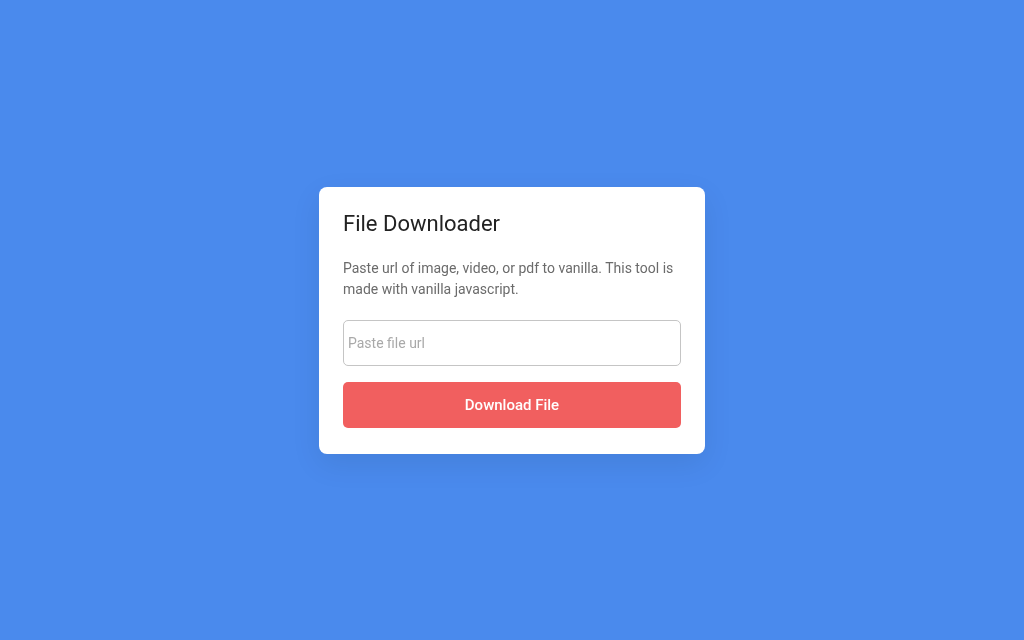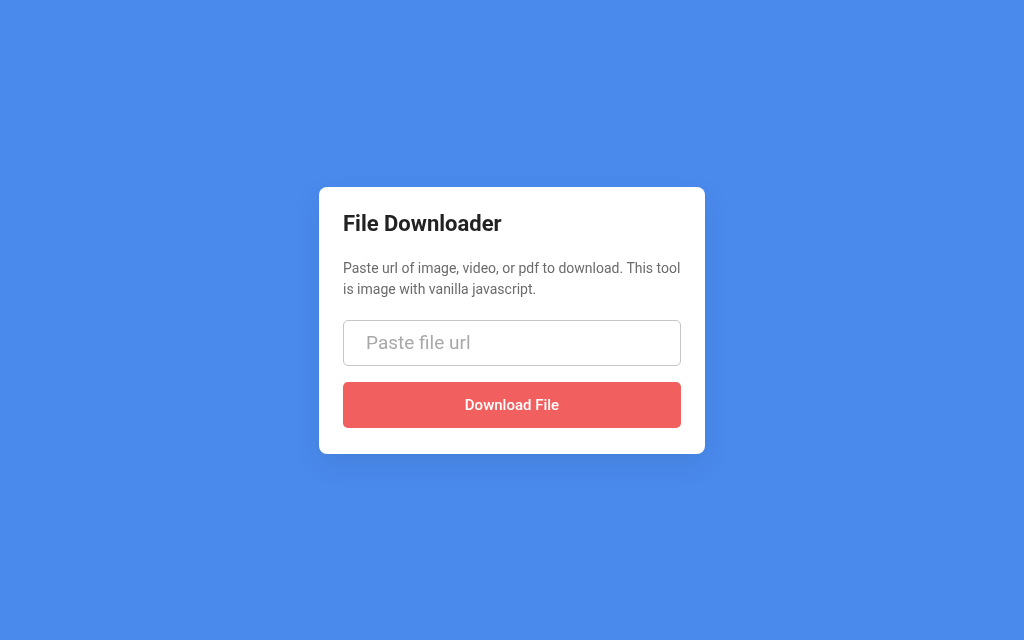--- a/index.html
+++ b/index.html
@@ -18,37 +18,37 @@
     }
     .card {
       background: #ffffff;
       border-radius: 8px;
       padding: 24px 24px 26px 24px;
       width: 386px;
       box-shadow: 0 10px 30px rgba(0,0,0,0.08);
     }
     .title {
       font-size: 22px;
-      font-weight: 700;
+      font-weight: 400;
       color: #222;
       margin-bottom: 22px;
     }
     .subtitle {
       font-size: 14px;
       color: #6b6b6b;
       line-height: 1.5;
       margin-bottom: 20px;
     }
     .url-input {
       width: 100%;
       height: 46px;
       border: 1px solid #c5c5c5;
       border-radius: 5px;
-      padding: 0 22px;
-      font-size: 19px;
+      padding: 0 4px;
+      font-size: 14px;
       color: #14532d;
       background: #fff;
       outline: none;
       margin-bottom: 16px;
       font-family: inherit;
     }
     .url-input::placeholder {
       color: #a9a9a9;
     }
     .download-btn {
@@ -63,16 +63,16 @@
       cursor: pointer;
       font-family: inherit;
       opacity: 0.85;
     }
   </style>
 </head>
 <body>
 
 <div class="card">
   <h1 class="title">File Downloader</h1>
-  <p class="subtitle">Paste url of image, video, or pdf to download. This tool is image with vanilla javascript.</p>
+  <p class="subtitle">Paste url of image, video, or pdf to vanilla. This tool is made with vanilla javascript.</p>
   <input type="text" class="url-input" placeholder="Paste file url" style="">
   <button class="download-btn">Download File</button>
 </div>
 
 </body></html>

